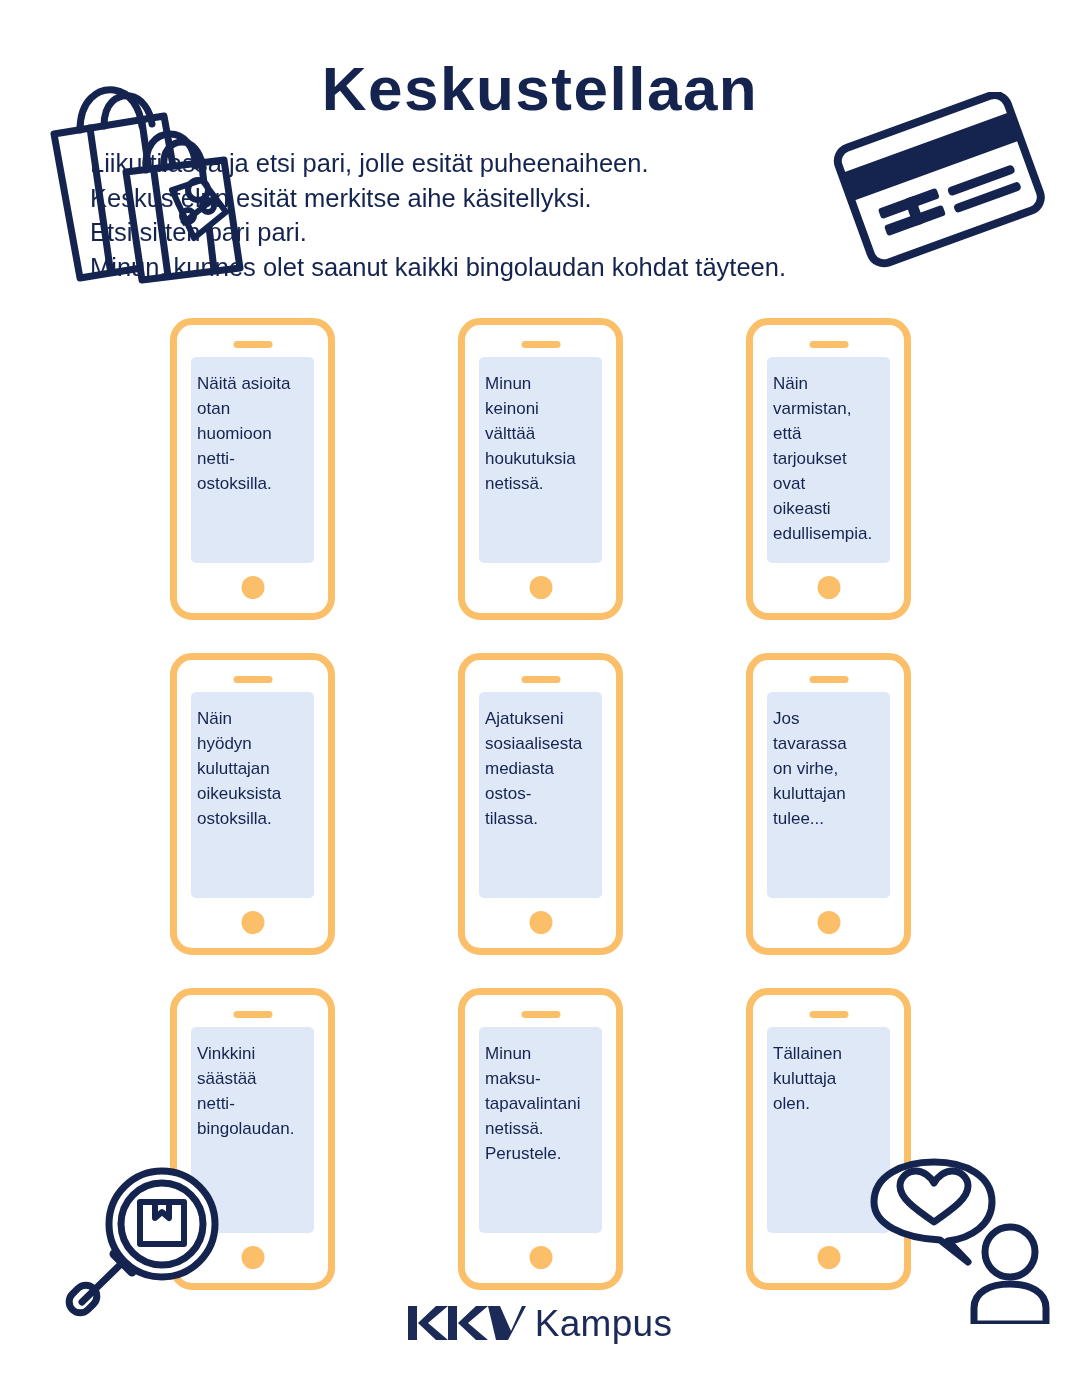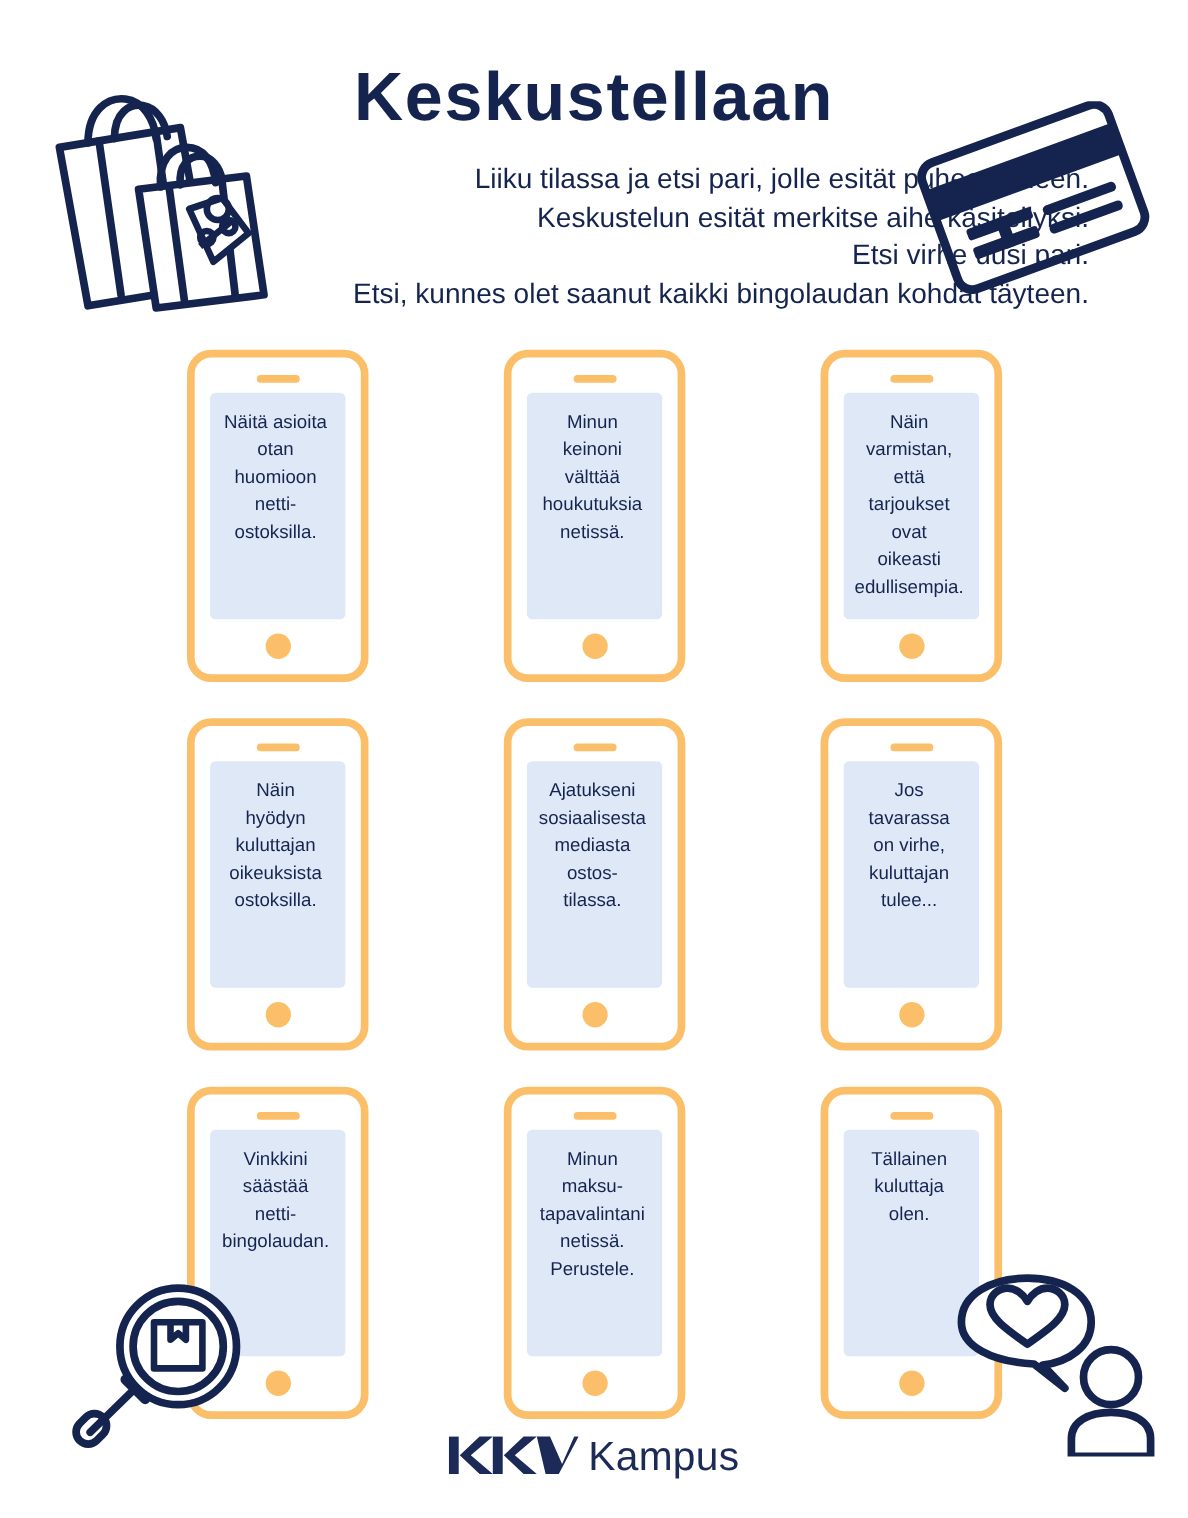--- a/index.html
+++ b/index.html
@@ -44,21 +44,21 @@
     letter-spacing: 1.5px;
     color: #15244F;
     line-height: 1;
   }
 
   .subtitle {
     position: absolute;
     left: 90px;
     top: 146px;
     width: 900px;
-    text-align: right;
+    text-align: left;
     font-size: 25.5px;
     line-height: 34.5px;
     color: #15244F;
     font-weight: 400;
   }
   .subtitle .line { display: block; white-space: nowrap; }
 
   
   .art { position: absolute; }
   .art-bags   { left: 42px;  top: 72px;  width: 232px; height: 222px; }
@@ -110,21 +110,20 @@
     border-radius: 5px;
     display: flex;
     align-items: flex-start;
     justify-content: center;
   }
 
   .screen-text {
     padding: 14px 10px 0 6px;
     width: 100%;
     box-sizing: border-box;
-    text-align: center;
     font-size: 17px;
     line-height: 25px;
     color: #15244F;
     font-weight: 400;
     white-space: pre-line;
   }
 
   .home-btn {
     position: absolute;
     left: 50%;
@@ -203,22 +202,22 @@
           <rect x="68" y="94" width="11" height="29" rx="3"></rect>
           <rect x="112" y="98" width="70" height="9" rx="4"></rect>
           <rect x="112" y="116" width="70" height="9" rx="4"></rect>
         </g>
       </g>
     </svg>
 
     <div class="subtitle">
       <span class="line">Liiku tilassa ja etsi pari, jolle esität puheenaiheen.</span>
       <span class="line">Keskustelun esität merkitse aihe käsitellyksi.</span>
-      <span class="line">Etsi virhe uusi pari.</span>
-      <span class="line">Etsi, kunnes olet saanut kaikki bingolaudan kohdat täyteen.</span>
+      <span class="line">Etsi sitten pari pari.</span>
+      <span class="line">Minun, kunnes olet saanut kaikki bingolaudan kohdat täyteen.</span>
     </div>
   </div>
 
   <div class="grid">
 
     <div class="phone">
       <div class="speaker"></div>
       <div class="screen">
         <div class="screen-text">Näitä asioita
 otan

